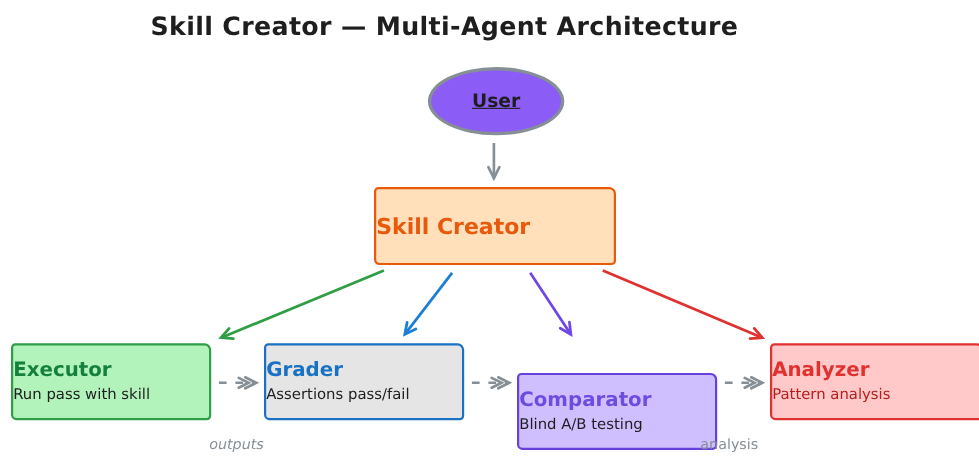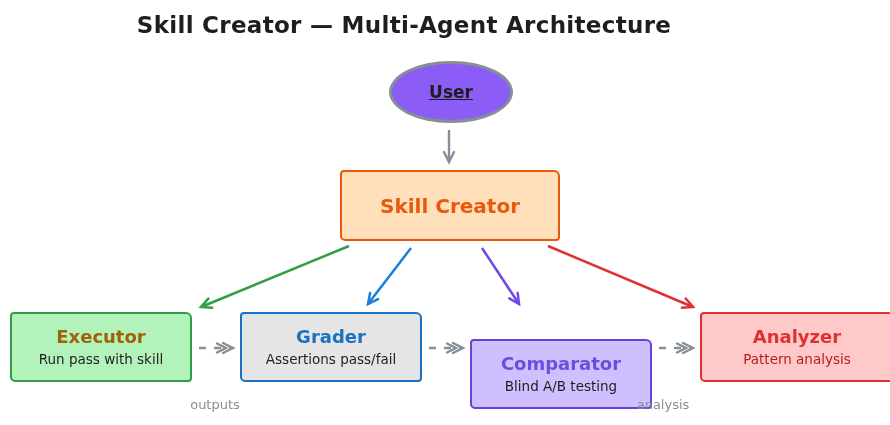--- a/index.html
+++ b/index.html
@@ -37,21 +37,20 @@
     font-size: 17px;
     font-weight: 600;
     color: #1e1e1e;
   }
   .node-box {
     position: absolute;
     border: 2.5px solid;
     border-radius: 4px 6px 4px 5px;
     display: flex;
     flex-direction: column;
-    align-items: center;
     justify-content: center;
   }
   .creator-box {
     left: 340px;
     top: 170px;
     width: 220px;
     height: 71px;
     font-size: 20px;
     font-weight: 700;
   }
@@ -64,21 +63,21 @@
   .agent-subtitle { font-size: 13.5px; font-weight: 500; line-height: 1.1; }
   .svg-layer { position: absolute; left: 0; top: 0; width: 890px; height: 425px; }
   .flow-label {
     position: absolute;
     top: 397px;
     width: 90px;
     text-align: center;
     font-size: 13px;
     font-weight: 500;
   }
-  .flow-label-outputs { left: 170px; }
+  .flow-label-outputs { left: 170px; font-style: italic; }
   .flow-label-results { left: 618px; }
 </style>
 </head>
 <body>
 
 <div class="canvas">
 
   <div class="diagram-title" style="color: rgb(30, 30, 30);">Skill Creator — Multi-Agent Architecture</div>
 
   <svg class="svg-layer" width="890" height="425" viewBox="0 0 890 425">
@@ -117,21 +116,21 @@
 
   <div class="user-ellipse" style="border-color: rgb(134, 142, 150); background-color: #8b5cf6; color: rgb(30, 30, 30); text-decoration: underline;">
     <span>User</span>
   </div>
 
   <div class="node-box creator-box" style="border-color: rgb(232, 89, 12); background-color: rgb(255, 224, 187); color: rgb(232, 89, 12);">
     <span>Skill Creator</span>
   </div>
 
   <div class="node-box agent-box agent-executor" style="border-color: rgb(47, 158, 68); background-color: rgb(178, 242, 187);">
-    <div class="agent-title" style="color: #a16207;">Executor</div>
+    <div class="agent-title" style="color: #15803d;">Executor</div>
     <div class="agent-subtitle" style="color: rgb(30, 30, 30);">Run pass with skill</div>
   </div>
 
   <div class="node-box agent-box agent-grader" style="border-color: rgb(25, 113, 194); background-color: #e5e5e5;">
     <div class="agent-title" style="color: rgb(25, 113, 194);">Grader</div>
     <div class="agent-subtitle" style="color: rgb(30, 30, 30);">Assertions pass/fail</div>
   </div>
 
   <div class="node-box agent-box agent-comparator" style="border-color: rgb(103, 65, 217); background-color: rgb(208, 191, 255);">
     <div class="agent-title" style="color: rgb(109, 77, 224);">Comparator</div>

